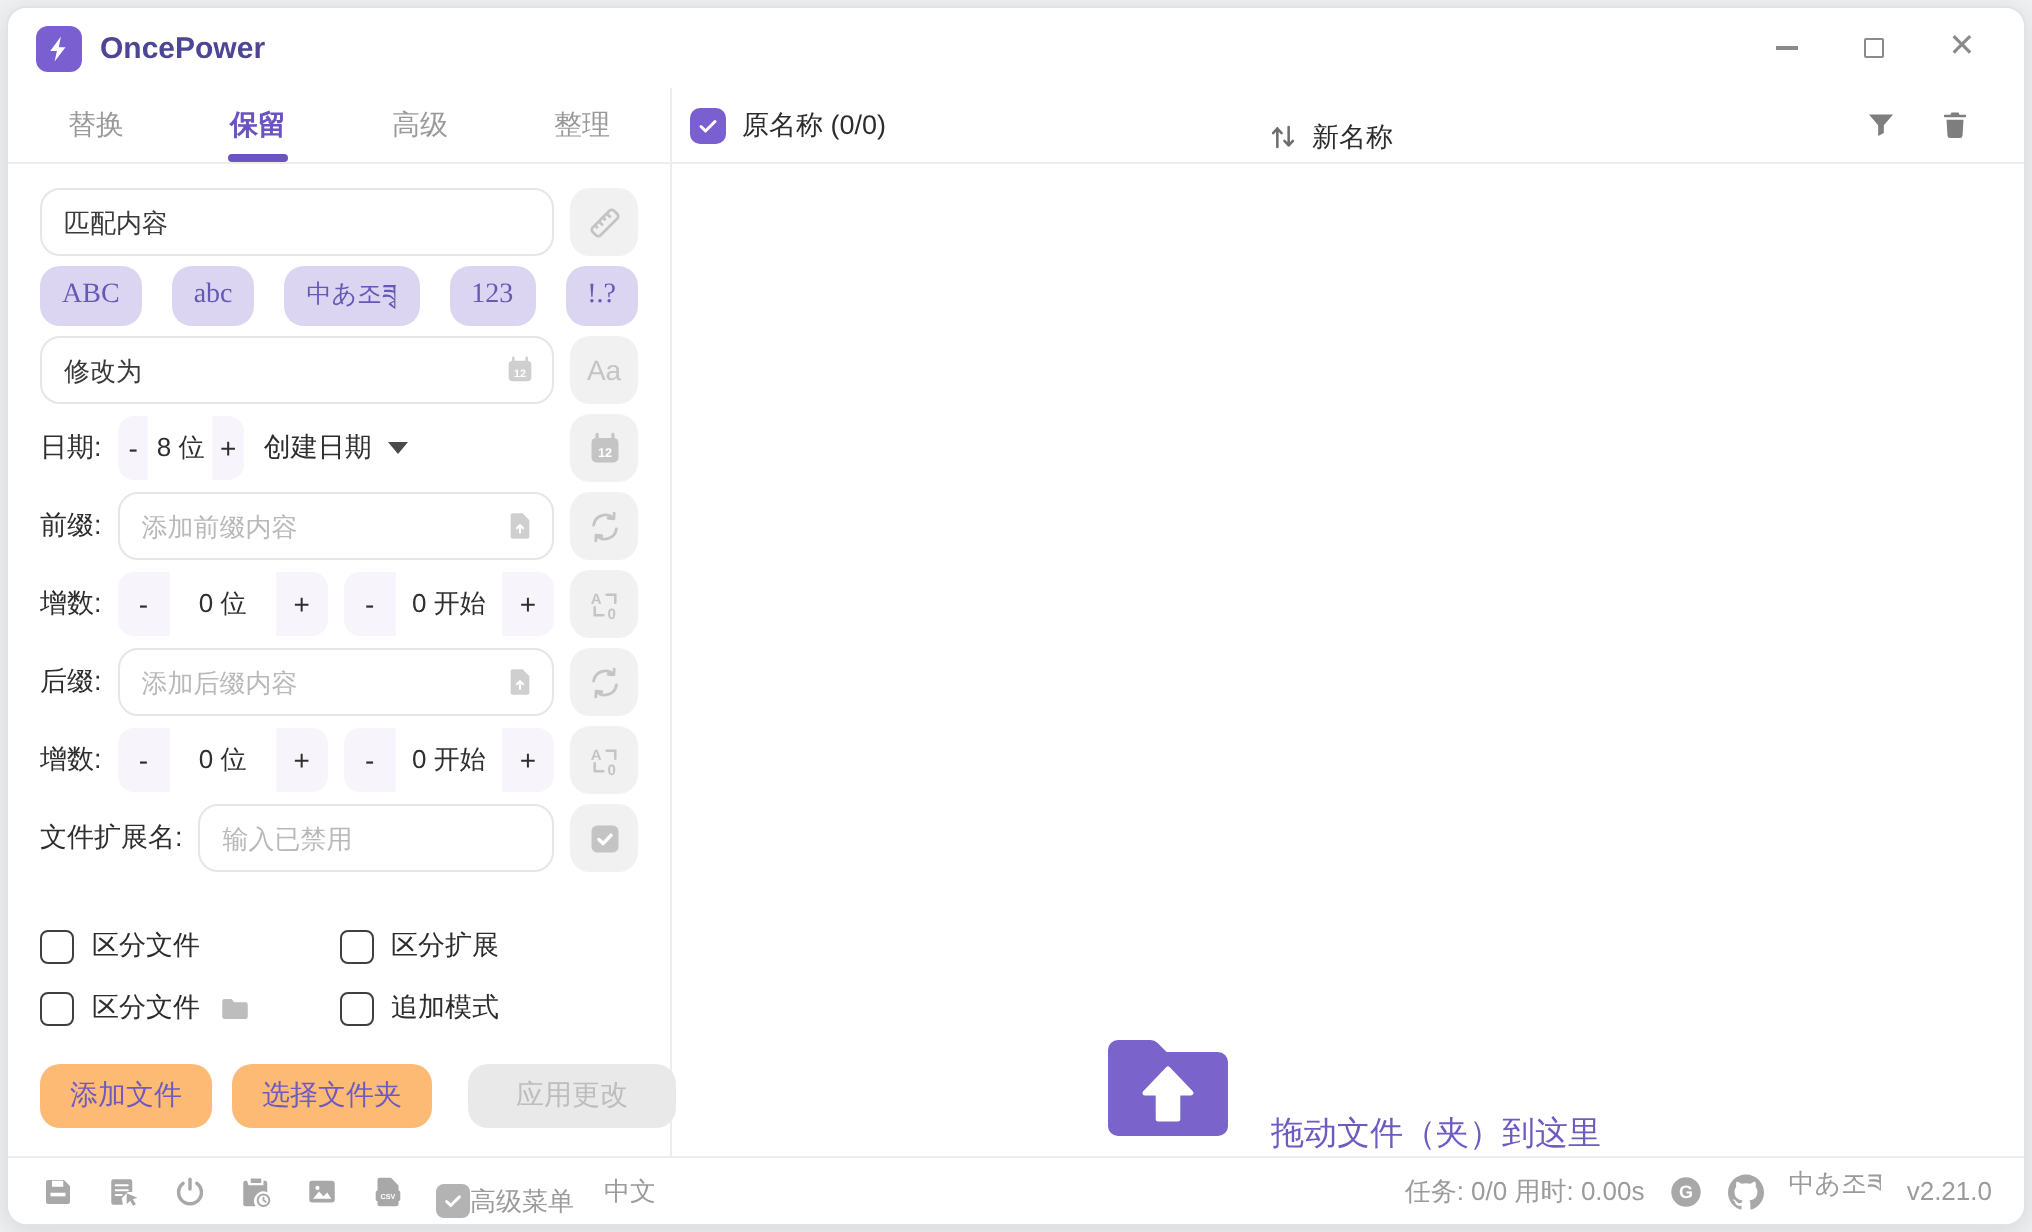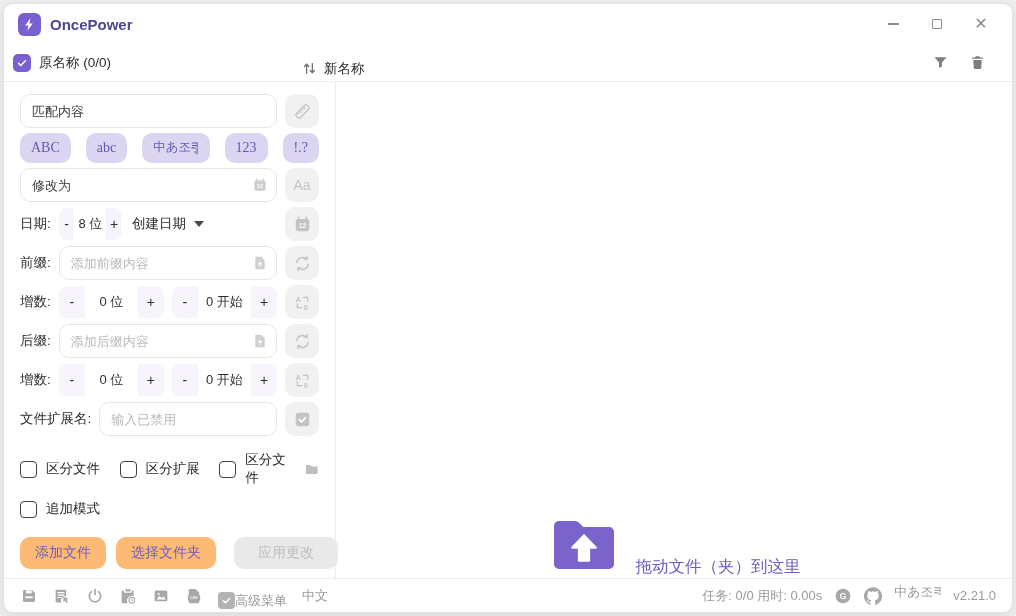--- a/index.html
+++ b/index.html
@@ -56,21 +56,21 @@
   .pills { display:flex; justify-content:space-between; gap:7px; }
   .pill { height:30px; border:none; border-radius:10px; background:#dcd5f1; color:#6559b3; font-size:14px; font-family:Liberation Serif, serif; padding:0 11px; cursor:pointer; white-space:nowrap; }
   .pill.cjk { font-size:12.5px; }
   .stepper { display:flex; align-items:stretch; height:32px; background:#f8f4fb; border-radius:8px; overflow:hidden; flex:1; }
   .stp-btn { width:26px; display:flex; align-items:center; justify-content:center; font-size:14px; color:#2f2f2f; cursor:pointer; }
   .stp-val { flex:1; background:#fff; display:flex; align-items:center; justify-content:center; font-size:13px; color:#2f2f2f; white-space:nowrap; padding:0 4px; }
   .stepper.date { max-width:128px; }
   .select { display:flex; align-items:center; gap:8px; font-size:13.5px; color:#2e2e2e; cursor:pointer; padding:0 2px; white-space:nowrap; }
   .caret { width:0; height:0; border-left:5px solid transparent; border-right:5px solid transparent; border-top:6px solid #4a4a4a; }
   .spacer { flex:1; }
-  .checks { margin-top:auto; display:grid; grid-template-columns:1fr 1fr 1fr; row-gap:13px; padding-top:10px; }
+  .checks { margin-top:auto; display:grid; grid-template-columns:1fr 1fr; row-gap:13px; padding-top:10px; }
   .check-item { display:flex; align-items:center; gap:9px; font-size:13.5px; color:#2c2c2c; cursor:pointer; }
   .box { width:17px; height:17px; border:1.6px solid #3f3f3f; border-radius:4px; background:#fff; flex:0 0 17px; }
   .check-item svg.folder { width:17px; height:17px; color:#bdbdbd; }
   .action-row { margin-top:14px; display:flex; align-items:center; gap:10px; }
   .btn { height:32px; border:none; border-radius:10px; font-size:14px; font-family:inherit; padding:0 15px; cursor:pointer; white-space:nowrap; }
   .btn.lav { background:#fdba74; color:#6f5bc0; }
   .btn.disabled { background:#e9e9e9; color:#bdbdbd; margin-left:8px; padding:0 24px; cursor:default; }
   
   .drop { flex:1; display:flex; flex-direction:row; align-items:flex-end; justify-content:center; gap:16px; }
   .drop-icon svg { width:72px; height:58px; }
@@ -104,20 +104,34 @@
       <div class="win-btn">
           <div class="max-glyph"></div>
         </div>
       <div class="win-btn">
           <span class="close-glyph">✕</span>
         </div>
     </div>
   </div>
 
   <div class="header">
+    <div class="header-left">
+      <div class="tab">
+          <span>替换</span>
+        </div>
+      <div class="tab active">
+          <span>保留</span>
+        </div>
+      <div class="tab">
+          <span>高级</span>
+        </div>
+      <div class="tab">
+          <span>整理</span>
+        </div>
+    </div>
     <div class="header-mid">
       <div class="check-purple">
         <svg viewBox="0 0 24 24">
             <path d="M5 12.5l4.5 4.5L19 7.5" stroke="#fff" stroke-width="3" fill="none" stroke-linecap="round" stroke-linejoin="round"></path>
           </svg>
       </div>
       <span class="orig-label">原名称 (0/0)</span>
       <div class="new-name">
         <svg viewBox="0 0 24 24" fill="none" stroke="currentColor" stroke-width="1.8" stroke-linecap="round" stroke-linejoin="round">
             <path d="M8 19V6M8 6L5 9.2M8 6l3 3.2"></path>

